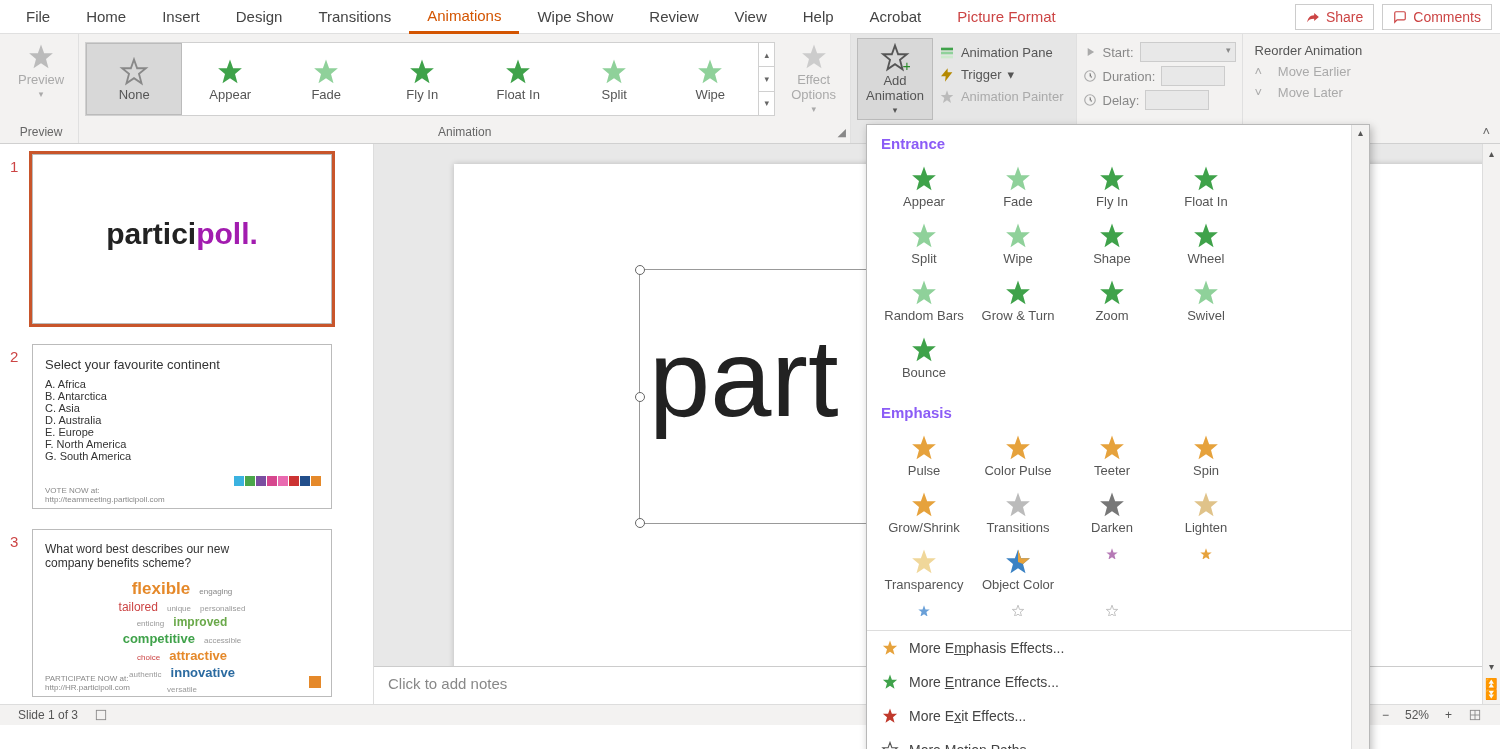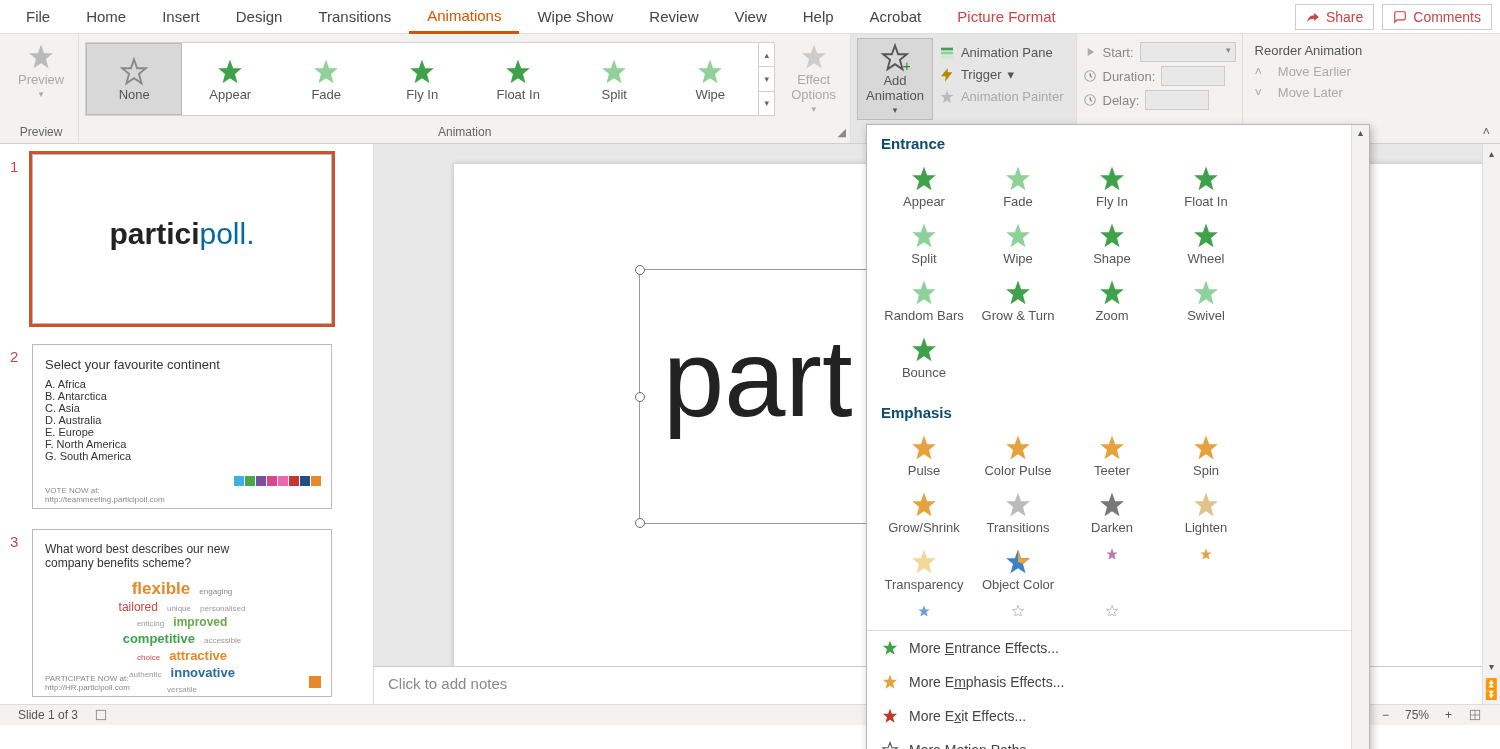--- a/index.html
+++ b/index.html
@@ -30,34 +30,34 @@
   .field-row .box{width:86px;height:20px;background:#e8e8e8;border:1px solid #ccc}
   .launcher{position:absolute;right:4px;bottom:4px;font-size:11px;color:#888;cursor:pointer}
   
   .main{display:flex;height:560px}
   .thumbs{width:374px;background:#fff;border-right:1px solid #ddd;overflow-y:scroll;padding:10px 4px 10px 10px;position:relative}
   .thumb-row{display:flex;align-items:flex-start;margin-bottom:20px}
   .thumb-num{width:22px;font-size:15px;color:#c44;padding-top:4px}
   .thumb{width:300px;height:170px;border:1px solid #bbb;background:#fff;padding:12px;font-size:11px;color:#333;position:relative;overflow:hidden}
   .thumb.selected{outline:3px solid #c8552b}
   .thumb .logo{font-size:30px;font-weight:600;color:#222;text-align:center;margin-top:50px}
-  .thumb .logo .orange{color:#0369a1;font-weight:400}
+  .thumb .logo .orange{color:#a21caf;font-weight:700}
   .slide-area{flex:1;background:#e8e8e8;position:relative;display:flex;flex-direction:column;overflow:hidden}
   .canvas-scroll{flex:1;overflow:auto;position:relative}
   .slide{position:absolute;left:80px;top:20px;width:1050px;height:520px;background:#fff;box-shadow:0 0 6px rgba(0,0,0,.2)}
   .sel-box{position:absolute;border:1px solid #999}
   .handle{position:absolute;width:10px;height:10px;border:1px solid #666;border-radius:50%;background:#fff}
   .big-text{position:absolute;font-size:110px;font-weight:400;color:#222;font-family:Arial,sans-serif}
   .notes{height:38px;background:#fff;border-top:1px solid #ccc;padding:8px 14px;color:#888;font-size:15px}
   .editor-vscroll{width:18px;background:#f3f2f1;border-left:1px solid #ddd;display:flex;flex-direction:column;align-items:center;justify-content:space-between;padding:4px 0;font-size:10px;color:#555}
   
   .dropdown{position:absolute;left:866px;top:124px;width:504px;background:#fff;border:1px solid #b8b8b8;box-shadow:2px 3px 8px rgba(0,0,0,.25);z-index:50;display:flex}
   .dd-body{flex:1;overflow:hidden}
   .dd-scroll{width:18px;border-left:1px solid #ddd;display:flex;flex-direction:column;align-items:center;justify-content:space-between;background:#f3f2f1;font-size:10px;color:#555;padding:2px 0}
-  .dd-section-title{font-size:15px;font-weight:600;color:#0c4a6e;padding:10px 14px 6px}
+  .dd-section-title{font-size:15px;font-weight:600;color:#8b5cf6;padding:10px 14px 6px}
   .dd-grid{display:flex;flex-wrap:wrap;padding:0 10px 8px}
   .dd-item{width:94px;display:flex;flex-direction:column;align-items:center;padding:6px 0;cursor:pointer;font-size:13px;color:#555}
   .dd-foot{border-top:1px solid #ddd}
   .dd-foot .row{display:flex;align-items:center;gap:10px;padding:8px 14px;font-size:14px;color:#444;cursor:pointer}
   
   .status{height:21px;background:#f3f2f1;border-top:1px solid #ddd;display:flex;align-items:center;padding:0 10px;font-size:12px;color:#555}
   .status .spacer{flex:1}
   .status .seg{padding:0 8px;cursor:pointer}
   .u{text-decoration:underline}
   svg{display:block}
@@ -331,21 +331,21 @@
 
   <div class="slide-area">
     <div class="canvas-scroll">
       <div class="slide">
         <div class="sel-box" style="left:185px;top:105px;width:680px;height:255px">
           <div class="handle" style="left:-5px;top:-5px"></div>
           <div class="handle" style="right:-5px;top:-5px"></div>
           <div class="handle" style="left:-5px;bottom:-5px"></div>
           <div class="handle" style="left:-5px;top:calc(50% - 5px)"></div>
         </div>
-        <div class="big-text" style="left:209px;top:150px">part</div>
+        <div class="big-text" style="left:195px;top:150px">part</div>
       </div>
     </div>
     <div class="notes">Click to add notes</div>
   </div>
 
   <div class="editor-vscroll">
     <span>▴</span>
     <div style="flex:1"></div>
     <span>▾</span>
     <span style="margin-top:6px">⏫</span>
@@ -525,29 +525,29 @@
       <div class="dd-item" style="height:24px;overflow:hidden">
           <svg width="26" height="22" viewBox="0 0 24 20">
             <path fill="none" stroke="#bbb" stroke-width="1.5" d="M12 2l2.5 7h7L16 13.5 18 21l-6-4-6 4 2-7.5L2.5 9h7z"></path>
           </svg>
         </div>
     </div>
 
     <div class="dd-foot">
       <div class="row">
         <svg width="18" height="18" viewBox="0 0 24 24">
-            <path fill="#3fa24a" d="M12 2l2.5 7h7L16 13.5 18 21l-6-4-6 4 2-7.5L2.5 9h7z"></path>
-          </svg>
-        <span>More <span class="u">E</span>ntrance Effects...</span>
+            <path fill="#e6a23c" d="M12 2l2.5 7h7L16 13.5 18 21l-6-4-6 4 2-7.5L2.5 9h7z"></path>
+          </svg>
+        <span>More E<span class="u">m</span>phasis Effects...</span>
       </div>
       <div class="row">
         <svg width="18" height="18" viewBox="0 0 24 24">
-            <path fill="#e6a23c" d="M12 2l2.5 7h7L16 13.5 18 21l-6-4-6 4 2-7.5L2.5 9h7z"></path>
-          </svg>
-        <span>More E<span class="u">m</span>phasis Effects...</span>
+            <path fill="#3fa24a" d="M12 2l2.5 7h7L16 13.5 18 21l-6-4-6 4 2-7.5L2.5 9h7z"></path>
+          </svg>
+        <span>More <span class="u">E</span>ntrance Effects...</span>
       </div>
       <div class="row">
         <svg width="18" height="18" viewBox="0 0 24 24">
             <path fill="#c0392b" d="M12 2l2.5 7h7L16 13.5 18 21l-6-4-6 4 2-7.5L2.5 9h7z"></path>
           </svg>
         <span>More E<span class="u">x</span>it Effects...</span>
       </div>
       <div class="row">
         <svg width="18" height="18" viewBox="0 0 24 24">
             <path fill="none" stroke="#555" stroke-width="1.5" d="M12 2l2.5 7h7L16 13.5 18 21l-6-4-6 4 2-7.5L2.5 9h7z"></path>
@@ -566,21 +566,21 @@
 
 <div class="status">
   <span class="seg">Slide 1 of 3</span>
   <span class="seg">
     <svg width="14" height="14" viewBox="0 0 24 24">
         <rect x="4" y="4" width="16" height="16" fill="none" stroke="#888" stroke-width="1.5"></rect>
       </svg>
   </span>
   <div class="spacer"></div>
   <span class="seg">−</span>
-  <span class="seg">75%</span>
+  <span class="seg">52%</span>
   <span class="seg">+</span>
   <span class="seg">
     <svg width="14" height="14" viewBox="0 0 24 24">
         <rect x="4" y="4" width="16" height="16" fill="none" stroke="#888" stroke-width="1.5"></rect>
         <path stroke="#888" stroke-width="1.5" d="M4 12h16M12 4v16"></path>
       </svg>
   </span>
 </div>
 
 </body></html>

